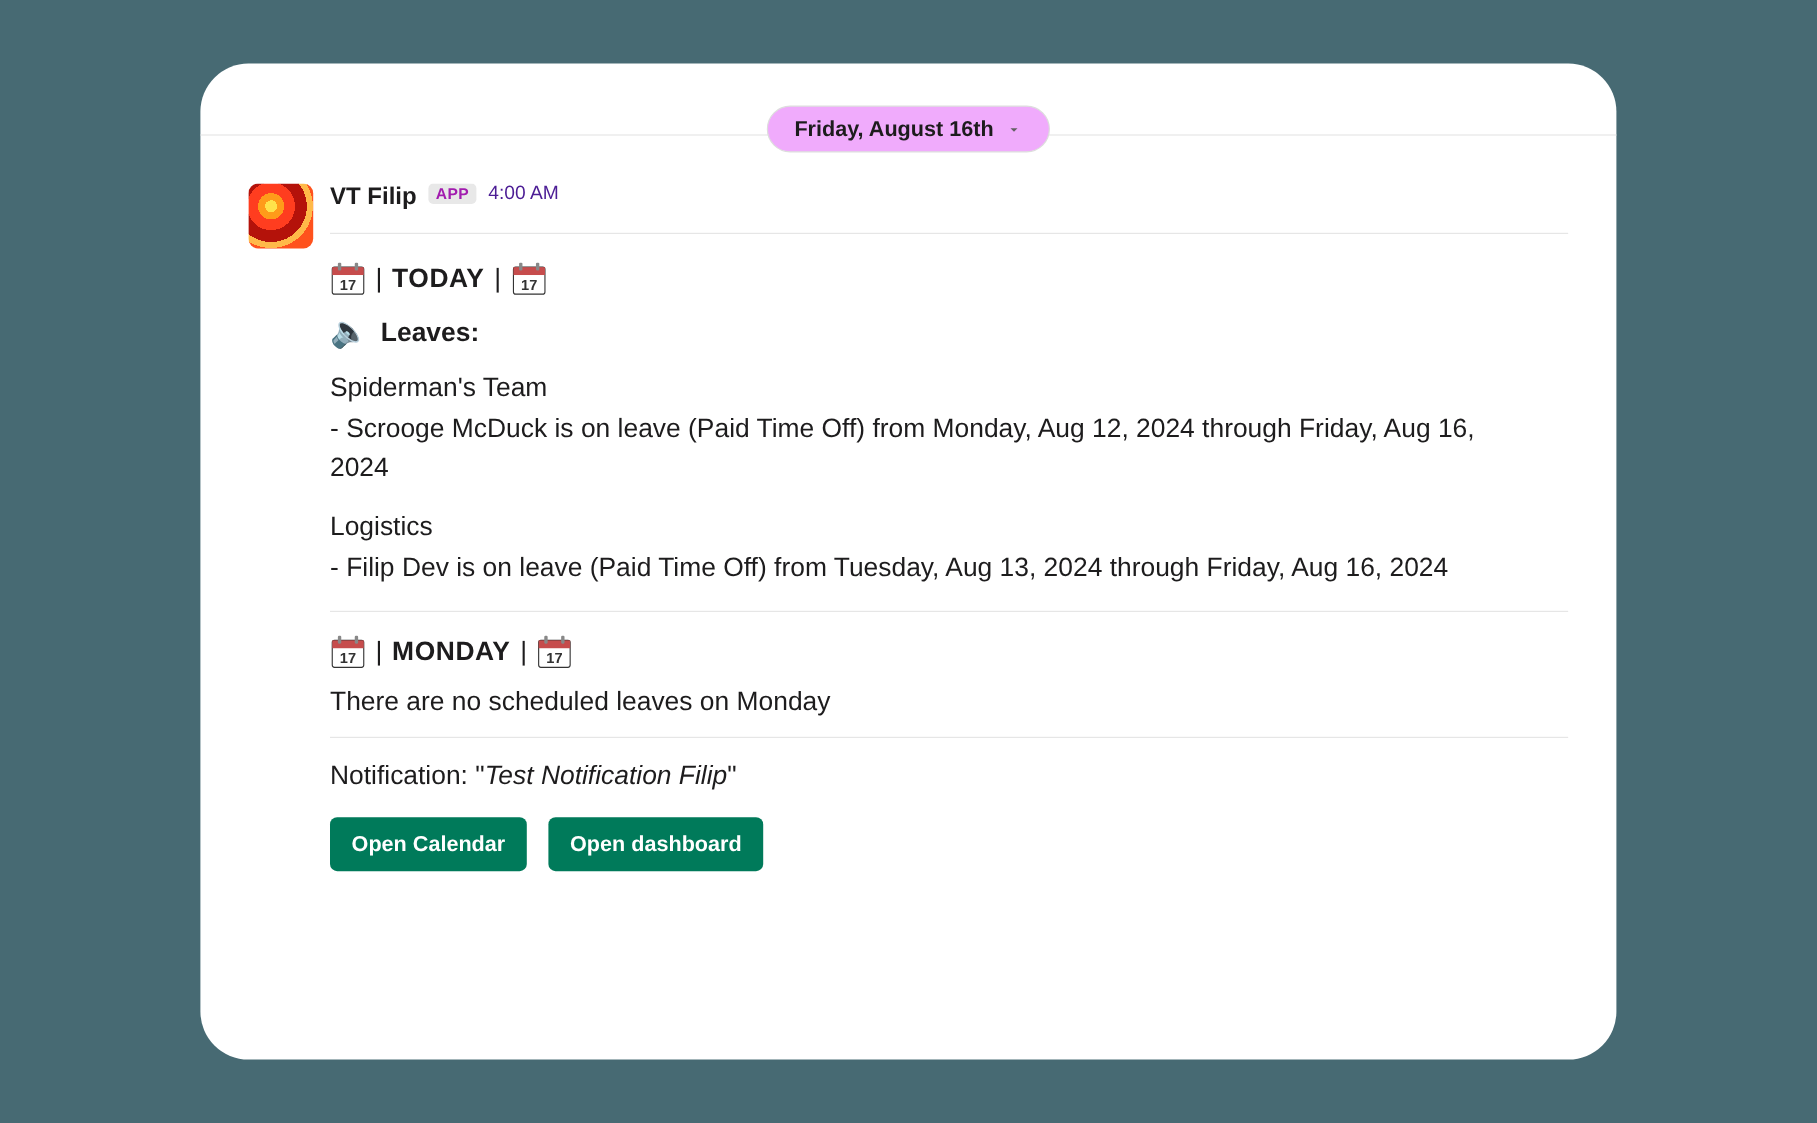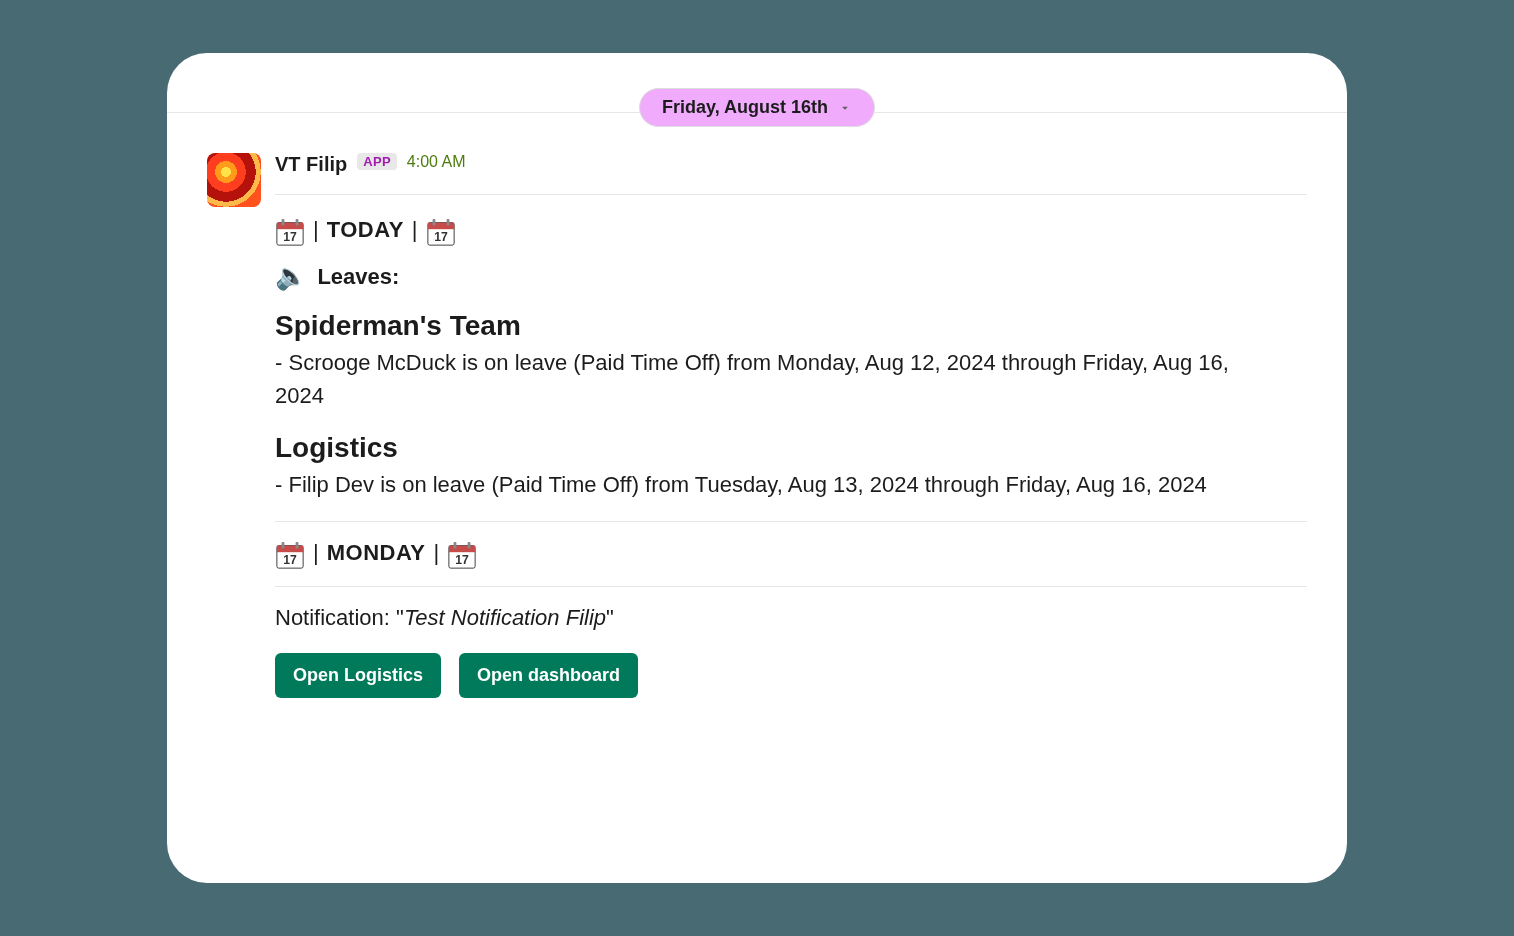--- a/index.html
+++ b/index.html
@@ -67,45 +67,46 @@
   .sender { font-weight: 800; font-size: 20px; }
   .app-badge {
     background: #e8e8e8;
     color: #a21caf;
     font-size: 13px;
     font-weight: 600;
     padding: 1px 6px;
     border-radius: 4px;
     letter-spacing: 0.3px;
   }
-  .ts { color: #4d7c0f; font-size: 16px; }
+  .ts { color: #4c1d95; font-size: 16px; }
   .body-line {
     font-size: 22px;
     margin-top: 4px;
     line-height: 1.45;
   }
   .divider { border-top: 1px solid #e6e6e6; margin: 18px 0 22px 0; }
   .divider.tight { margin: 16px 0 18px 0; }
   .section-head {
     display: flex;
+    align-items: center;
     gap: 8px;
     font-size: 22px;
     margin-bottom: 14px;
   }
   .section-head .label { font-weight: 700; letter-spacing: 0.5px; }
   .pipe { color: #1d1c1d; }
   .subhead {
     display: flex;
     align-items: center;
     gap: 10px;
     font-weight: 700;
     font-size: 22px;
     margin-bottom: 18px;
   }
-  .team { font-weight: 700; font-size: 28px; margin-bottom: 4px; }
+  .team { font-weight: 400; font-size: 22px; margin-bottom: 4px; }
   .leave-line { font-size: 22px; line-height: 1.5; margin-bottom: 20px; max-width: 960px; }
   .leave-line .person { font-weight: 400; }
   .plain { font-size: 22px; margin-bottom: 12px; }
   .notif { font-size: 22px; margin-bottom: 22px; }
   .notif .name { font-style: italic; }
   .btnrow { display: flex; gap: 18px; }
   .btn {
     background: #007a5a;
     color: #ffffff;
     border: none;
@@ -207,27 +208,28 @@
             <svg viewBox="0 0 32 32">
                 <rect x="2" y="6" width="28" height="24" rx="2" fill="#fff" stroke="#333" stroke-width="1"></rect>
                 <rect x="2" y="6" width="28" height="7" fill="#c64c4c"></rect>
                 <rect x="7" y="2" width="3" height="7" rx="1" fill="#888"></rect>
                 <rect x="22" y="2" width="3" height="7" rx="1" fill="#888"></rect>
                 <text x="16" y="26" font-size="13" font-family="Arial" font-weight="bold" text-anchor="middle" fill="#333">17</text>
               </svg>
           </span>
         </div>
 
+        <div class="plain">There are no scheduled leaves on Monday</div>
 
         <div class="divider tight"></div>
 
         <div class="notif">
           <span>Notification: "</span><span class="name">Test Notification Filip</span><span>"</span>
         </div>
 
         <div class="btnrow">
-          <button class="btn">Open Logistics</button>
+          <button class="btn">Open Calendar</button>
           <button class="btn">Open dashboard</button>
         </div>
       </div>
     </div>
   </div>
 </div>
 
 </body></html>

